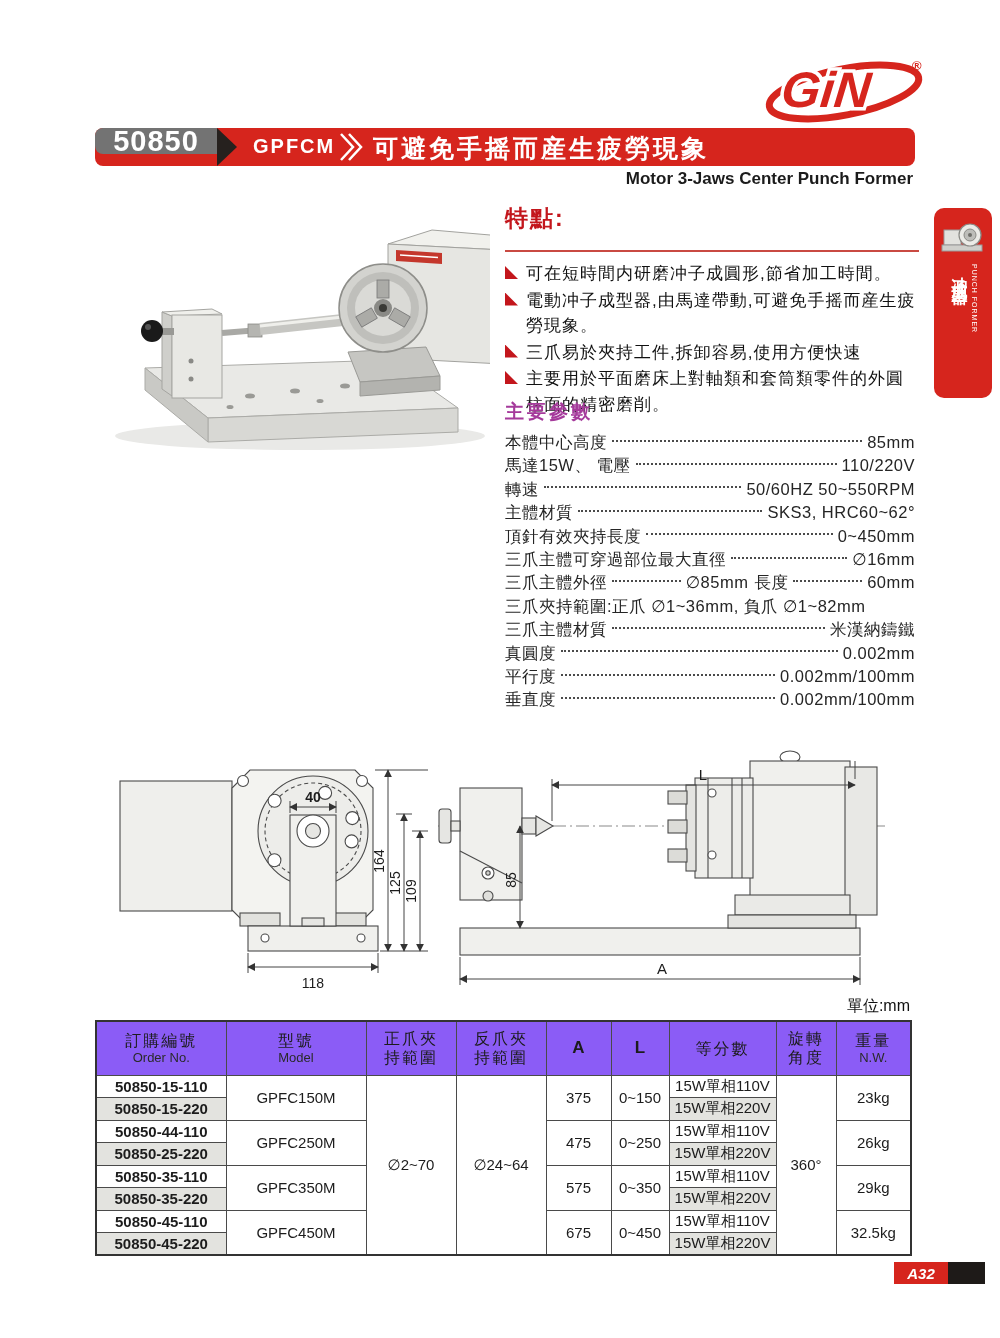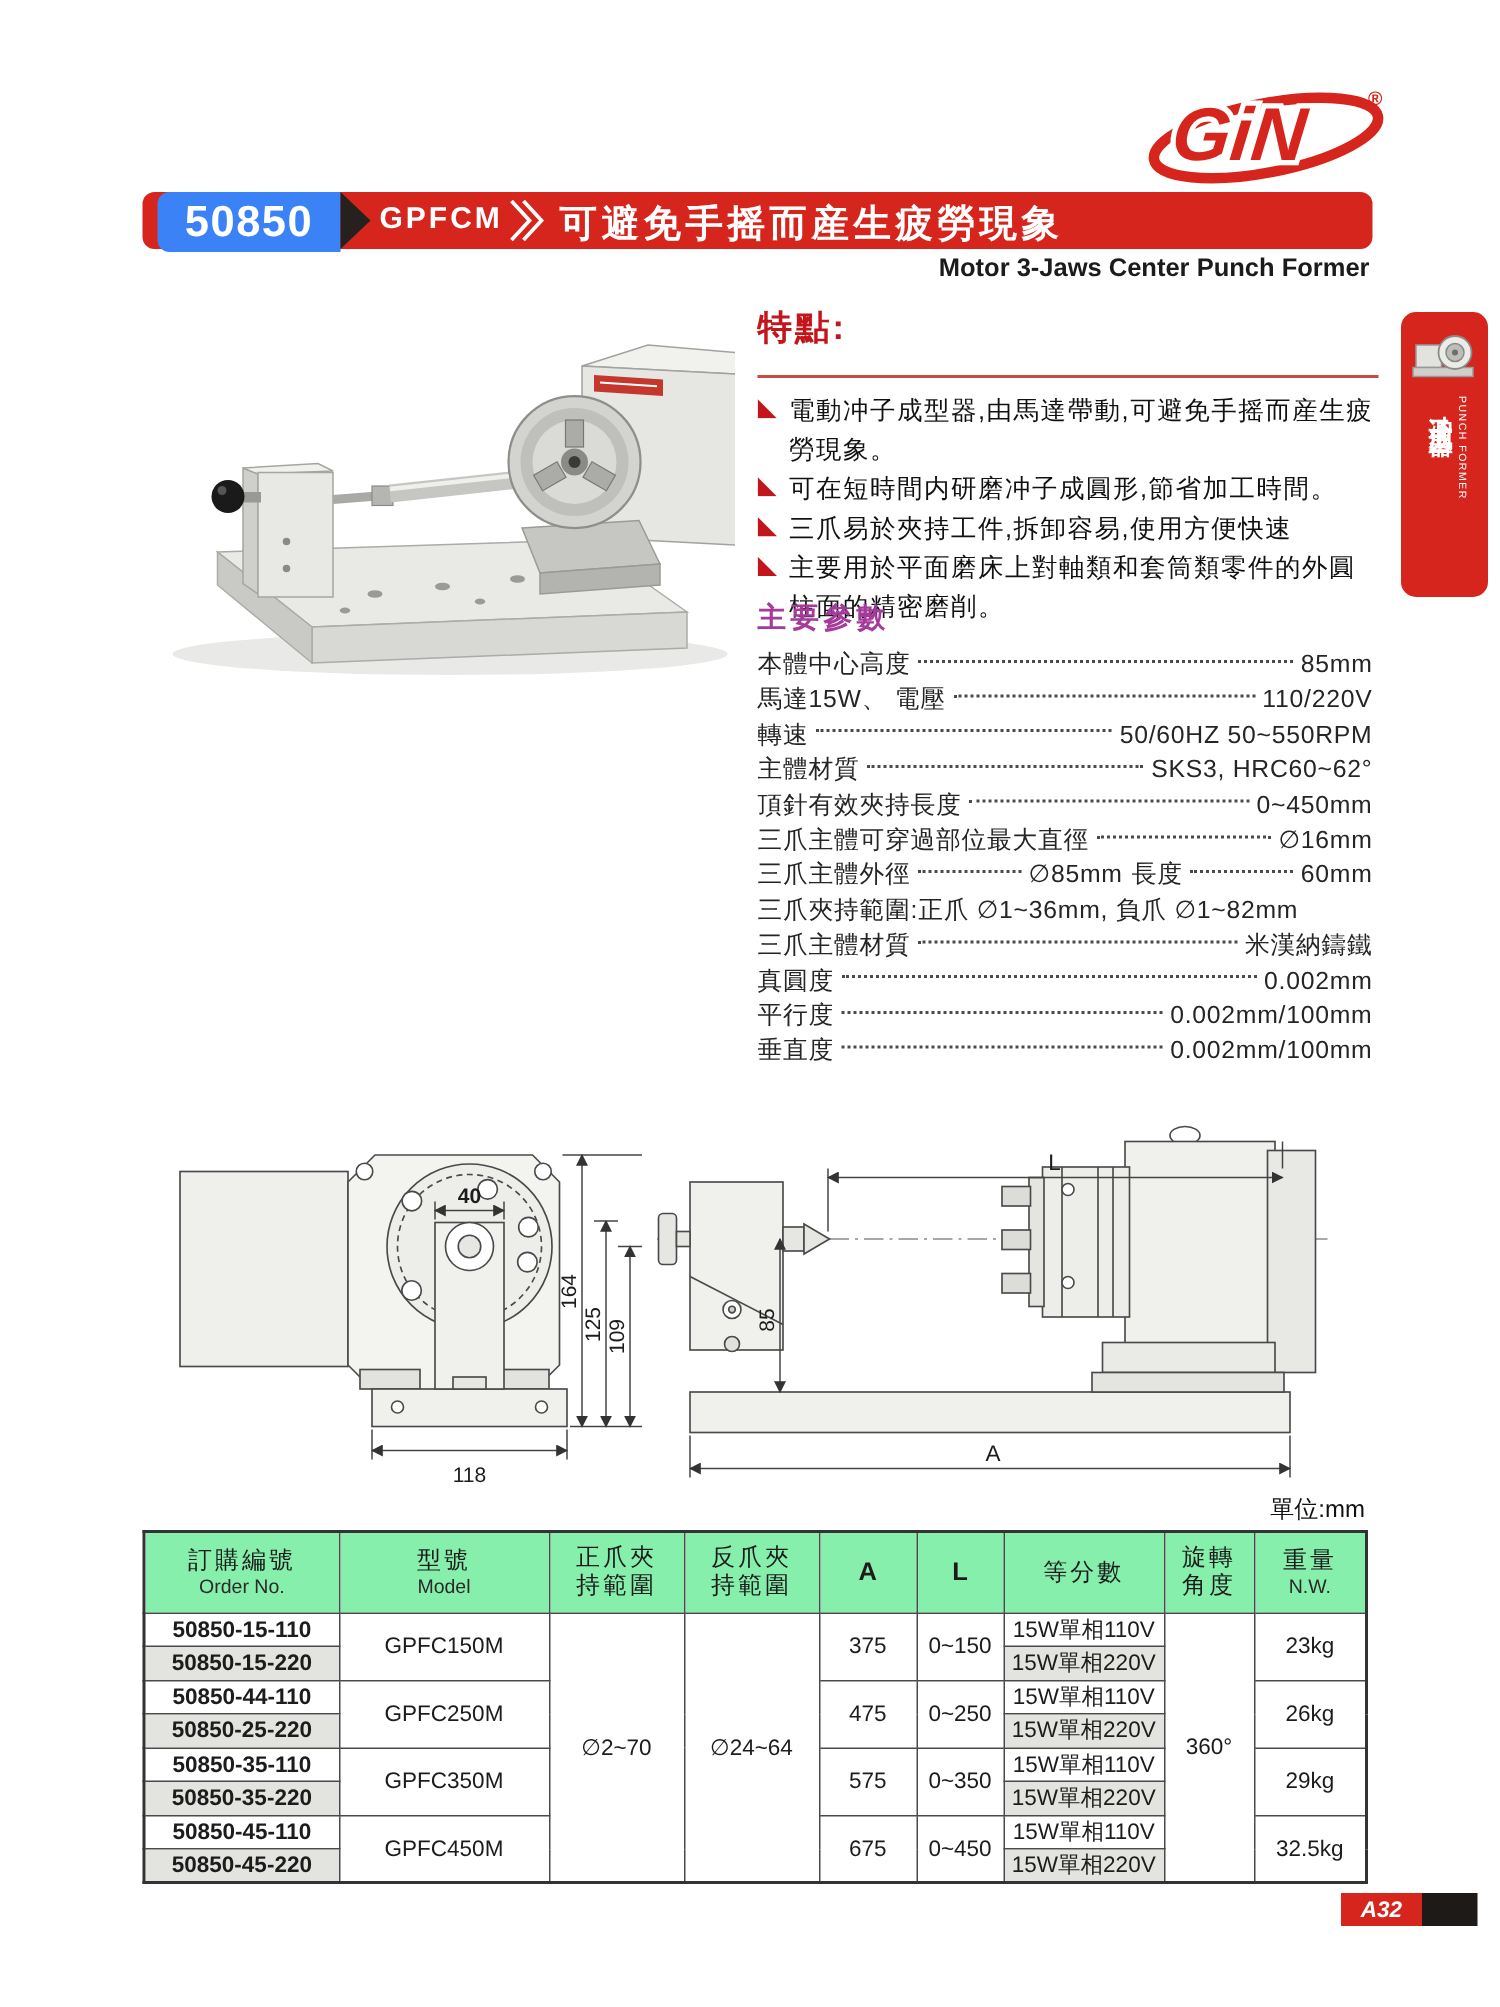--- a/index.html
+++ b/index.html
@@ -6,22 +6,22 @@
   html,body { width:1000px; height:1338px; background:#ffffff;
     font-family:"Liberation Sans","DejaVu Sans",sans-serif; color:#1a1a1a; }
   #page { position:relative; width:1000px; height:1338px; overflow:hidden; background:#fff; }
 
   
   #logo { position:absolute; left:760px; top:50px; width:180px; height:75px; }
 
   
   #header-bar { position:absolute; left:95px; top:128px; width:820px; height:38px;
     background:#D6251D; border-radius:8px; }
-  .hdr-black { position:absolute; left:0; top:0; width:122px; height:40px;
-    background:#3b82f6; border-radius:8px 0 0 8px; display:flex; align-items:center; justify-content:center;margin-left:10px; }
+  .hdr-black { position:absolute; left:0; top:0; width:122px; height:26px;
+    background:#737373; border-radius:8px 0 0 8px; display:flex; align-items:center; justify-content:center; }
   .hdr-black::after { content:""; position:absolute; left:122px; top:0;
     border-top:19px solid transparent; border-bottom:19px solid transparent;
     border-left:20px solid #26211E; }
   .hdr-code { color:#fff; font-size:29px; font-weight:bold; letter-spacing:1px; }
   .hdr-series { position:absolute; left:158px; top:7px; color:#fff; font-size:20px;
     font-weight:bold; letter-spacing:2px; }
   .hdr-chev { position:absolute; left:243px; top:3px; }
   .hdr-title { position:absolute; left:278px; top:4px; color:#fff; font-size:25px;
     font-weight:bold; letter-spacing:3px; }
   #subtitle { position:absolute; top:169px; right:87px; font-size:17px; font-weight:bold; color:#1b1b1b; }
@@ -53,21 +53,21 @@
 
   
   #drawing { position:absolute; left:90px; top:733px; width:830px; height:272px; }
   #unit-label { position:absolute; left:820px; top:996px; width:90px; font-size:16px; color:#111; text-align:right; }
 
   
   #spec-table { position:absolute; left:95px; top:1020px; width:815px; border-collapse:collapse;
     table-layout:fixed; border:2px solid #333; }
   #spec-table th, #spec-table td { border:1px solid #4a4a4a; text-align:center; vertical-align:middle;
     padding:0; overflow:hidden; }
-  #spec-table thead th { background:#86efac; height:54px; font-weight:normal; }
+  #spec-table thead th { background:#8b5cf6; height:54px; font-weight:normal; }
   .h-zh { font-size:16px; letter-spacing:2px; color:#1c1c1c; display:block; line-height:1.2; }
   .h-en { font-size:13px; color:#2a2a2a; display:block; line-height:1.2; }
   .h-al { font-size:17px; font-weight:bold; color:#1c1c1c; }
   #spec-table tbody td { height:22.5px; font-size:15px; color:#1c1c1c; background:#fff; }
   td.t-order { font-weight:bold; }
   td.shaded { background:#E3E3DF !important; }
   td.t-div { font-size:14px; letter-spacing:0; }
 
   
   #page-badge { position:absolute; right:15px; top:1262px; display:flex; height:22px;padding-left:20px; }
@@ -162,25 +162,25 @@
       <rect x="287" y="80" width="12" height="18" transform="rotate(240 293 108)"></rect>
     </g>
     <circle cx="293" cy="108" r="9" fill="#8A8A86"></circle>
     <circle cx="293" cy="108" r="4" fill="#3A3A36"></circle>
   </svg>
 
   <div id="features">
     <div class="feat-head">特點:</div>
     <div class="feat-item">
       <span class="tri"></span>
-      <span class="feat-txt">電動冲子成型器,由馬達帶動,可避免手摇而産生疲勞現象。</span>
+      <span class="feat-txt">可在短時間内研磨冲子成圓形,節省加工時間。</span>
     </div>
     <div class="feat-item">
       <span class="tri"></span>
-      <span class="feat-txt">可在短時間内研磨冲子成圓形,節省加工時間。</span>
+      <span class="feat-txt">電動冲子成型器,由馬達帶動,可避免手摇而産生疲勞現象。</span>
     </div>
     <div class="feat-item">
       <span class="tri"></span>
       <span class="feat-txt">三爪易於夾持工件,拆卸容易,使用方便快速</span>
     </div>
     <div class="feat-item">
       <span class="tri"></span>
       <span class="feat-txt">主要用於平面磨床上對軸類和套筒類零件的外圓柱面的精密磨削。</span>
     </div>
   </div>

